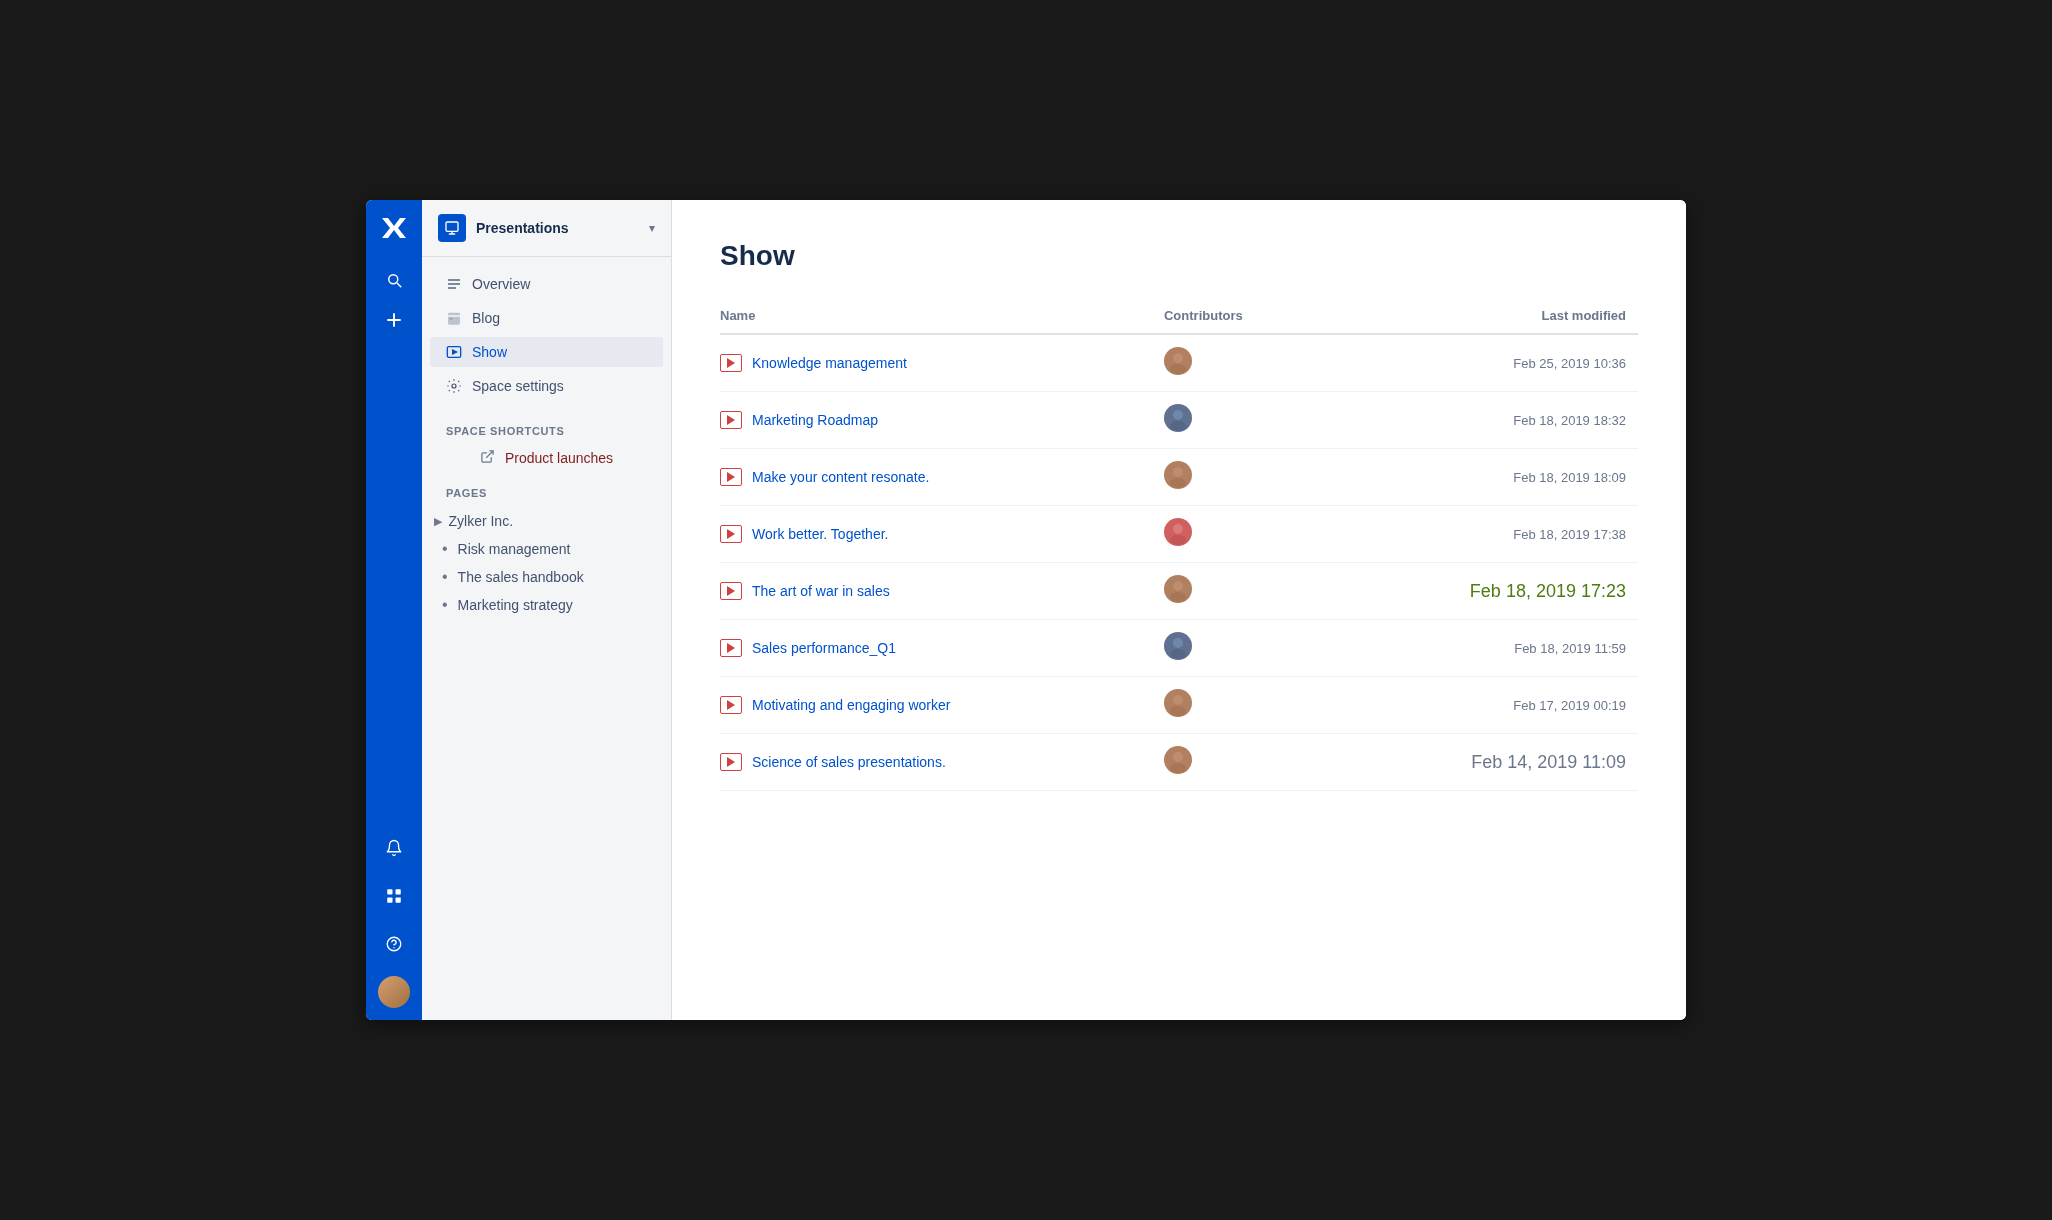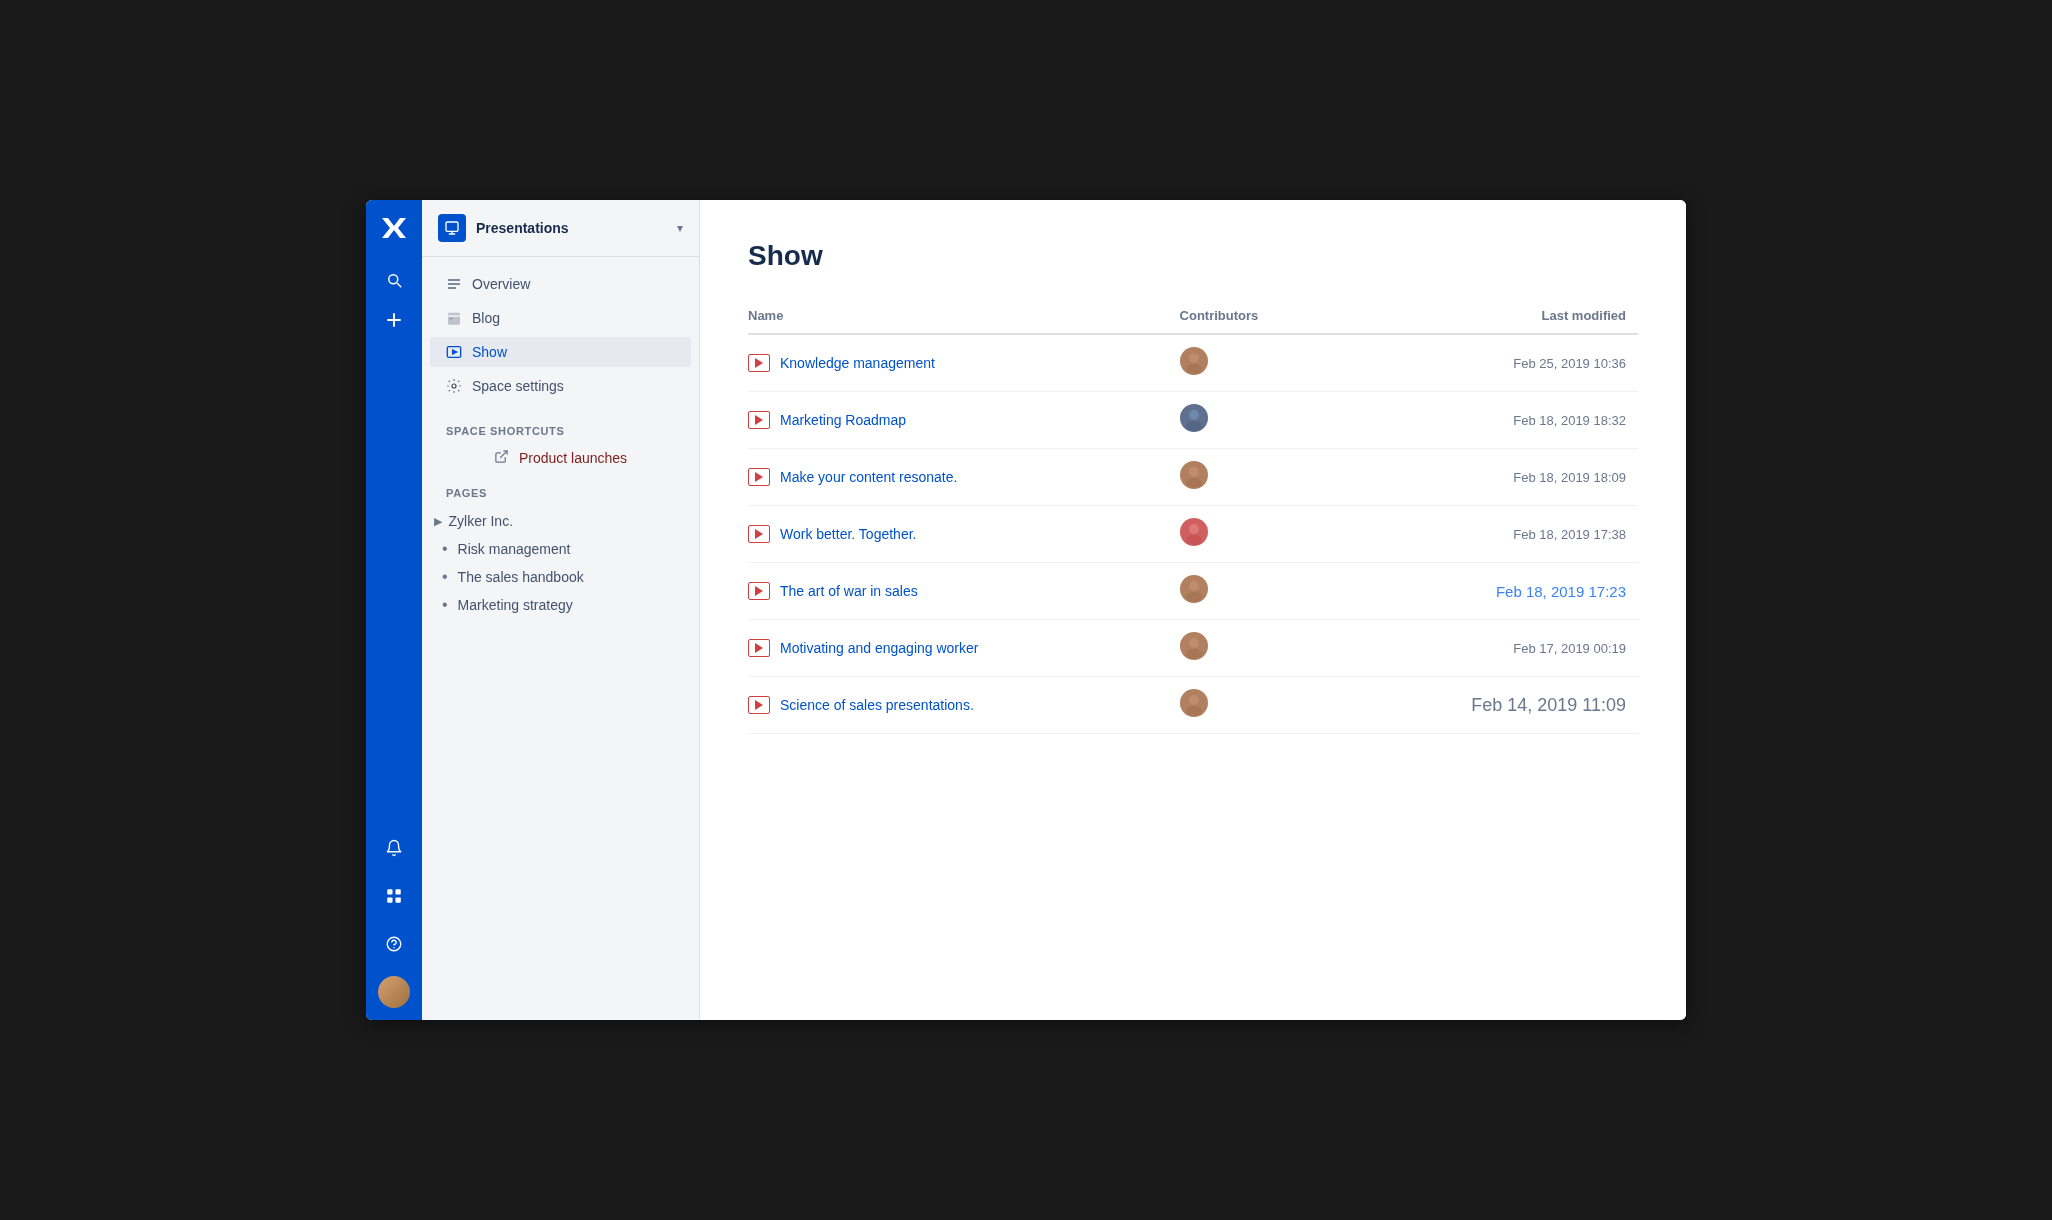--- a/index.html
+++ b/index.html
@@ -62,21 +62,21 @@
       align-items: center;
       justify-content: center;
       cursor: pointer;
       overflow: hidden;
       font-size: 14px;
       color: #fff;
     }
 
     
     .sidebar {
-      width: 278px;
+      width: 250px;
       background: #f4f5f7;
       border-right: 1px solid #ddd;
       display: flex;
       flex-direction: column;
       flex-shrink: 0;
       overflow-y: auto;
     }
 
     .sidebar-header {
       display: flex;
@@ -465,21 +465,37 @@
         <span class="file-icon-triangle"></span>
       </span>
       <a href="#" class="file-link">The art of war in sales</a>
     </div>
   </td>
             <td><div style="width: 28px; height: 28px; border-radius: 50%; display: inline-block;"><svg viewBox="0 0 28 28" xmlns="http://www.w3.org/2000/svg" width="28" height="28">
     <circle cx="14" cy="14" r="14" fill="#b08060"></circle>
     <circle cx="14" cy="11" r="5" fill="#c09070" opacity="0.8"></circle>
     <ellipse cx="14" cy="22" rx="8" ry="5" fill="#a07050" opacity="0.6"></ellipse>
   </svg></div></td>
-            <td style="font-size: 15px; color: #3b82f6;">Feb 18, 2019 17:23</td>
+            <td style="font-size: 18px; color: #4d7c0f;">Feb 18, 2019 17:23</td>
+          </tr>
+          <tr>
+            <td>
+    <div class="name-cell">
+      <span class="file-icon">
+        <span class="file-icon-triangle"></span>
+      </span>
+      <a href="#" class="file-link">Sales performance_Q1</a>
+    </div>
+  </td>
+            <td><div style="width: 28px; height: 28px; border-radius: 50%; display: inline-block;"><svg viewBox="0 0 28 28" xmlns="http://www.w3.org/2000/svg" width="28" height="28">
+    <circle cx="14" cy="14" r="14" fill="#607090"></circle>
+    <circle cx="14" cy="11" r="5" fill="#7090b0" opacity="0.8"></circle>
+    <ellipse cx="14" cy="22" rx="8" ry="5" fill="#506080" opacity="0.6"></ellipse>
+  </svg></div></td>
+            <td style="text-align: right; font-size: 13px; color: rgb(107, 119, 140);">Feb 18, 2019 11:59</td>
           </tr>
           <tr>
             <td>
     <div class="name-cell">
       <span class="file-icon">
         <span class="file-icon-triangle"></span>
       </span>
       <a href="#" class="file-link">Motivating and engaging worker</a>
     </div>
   </td>

